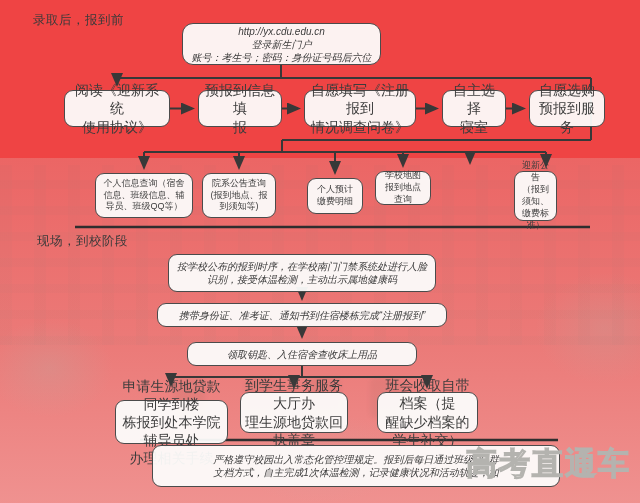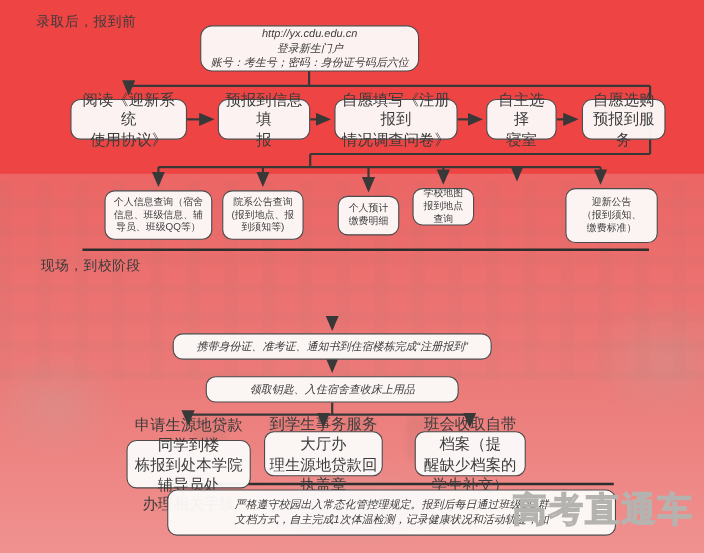--- a/index.html
+++ b/index.html
@@ -123,24 +123,26 @@
 信息、班级信息、辅
 导员、班级QQ等）</div>
   <div class="fbox f9" style="left:202px;top:173px;width:74px;height:45px">院系公告查询
 (报到地点、报
 到须知等)</div>
   <div class="fbox f9" style="left:307px;top:178px;width:56px;height:36px">个人预计
 缴费明细</div>
   <div class="fbox f9" style="left:375px;top:171px;width:56px;height:34px">学校地图
 报到地点
 查询</div>
-  <div class="fbox f9" style="left:514px;top:171px;width:84px;height:50px">迎新公告
+  <div class="fbox f9" style="left:514px;top:171px;width:43px;height:50px">迎新公告
 （报到须知、
 缴费标准）</div>
 
+  <div class="fbox f10" style="left:168px;top:254px;width:268px;height:38px">按学校公布的报到时序，在学校南门门禁系统处进行人脸
+识别，接受体温检测，主动出示属地健康码</div>
   <div class="fbox f10" style="left:157px;top:303px;width:290px;height:24px">携带身份证、准考证、通知书到住宿楼栋完成“注册报到”</div>
   <div class="fbox f10" style="left:187px;top:342px;width:230px;height:24px">领取钥匙、入住宿舍查收床上用品</div>
 
   <div class="fbox" style="left:115px;top:400px;width:113px;height:44px">申请生源地贷款同学到楼
 栋报到处本学院辅导员处
 办理相关手续</div>
   <div class="fbox" style="left:240px;top:392px;width:108px;height:41px">到学生事务服务大厅办
 理生源地贷款回执盖章</div>
   <div class="fbox" style="left:377px;top:392px;width:101px;height:41px">班会收取自带档案（提
 醒缺少档案的学生补交）</div>

